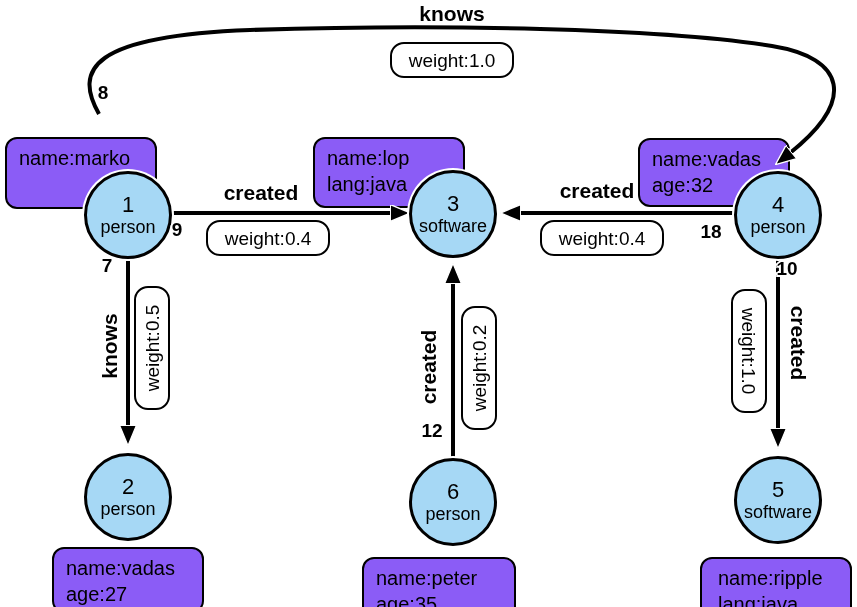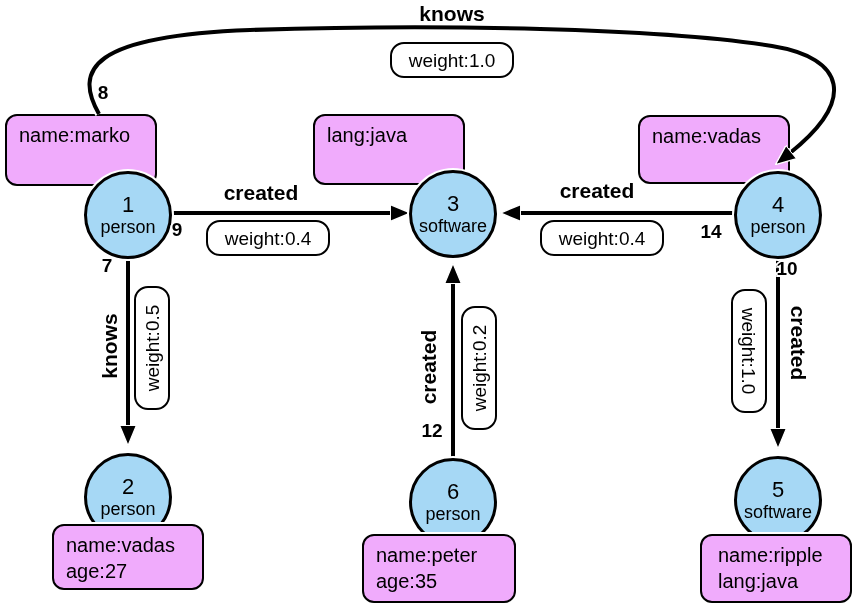--- a/index.html
+++ b/index.html
@@ -23,23 +23,23 @@
     background:#a6d8f5; border:3px solid #000;
     box-shadow:0 0 0 2px #fff;
     display:flex; flex-direction:column; align-items:center; justify-content:center;
     line-height:1.15; z-index:3;
   }
   .gnode .nid   { font-size:22px; }
   .gnode .ntype { font-size:18px; }
 
   
   .pbox {
-    position:absolute; background:#f0abfc; border:2.5px solid #000; border-radius:12px;
+    position:absolute; background:#8b5cf6; border:2.5px solid #000; border-radius:12px;
     box-shadow:0 0 0 2px #fff;
-    padding:6px 12px 4px 12px; font-size:20px; line-height:26px; white-space:nowrap;
+    padding:6px 12px 4px 12px; font-size:20px; line-height:26px; white-space:nowrap;margin-top:23px;
   }
   .layer-topboxes.pbox { z-index:1; }
   .layer-botboxes.pbox { z-index:4; }
 
   
   .wbox {
     position:absolute; background:#fff; border:2.5px solid #000; border-radius:14px;
     box-shadow:0 0 0 2px #fff;
     font-size:19px; line-height:1; white-space:nowrap; z-index:5;
     display:flex; align-items:center; justify-content:center;
@@ -67,24 +67,26 @@
 </style>
 </head>
 <body>
 
 <div id="stage">
 
   <div class="pbox layer-topboxes" style="left:5px; top:114px; min-width:152px; min-height:72px;">
     <div>name:marko</div>
   </div>
   <div class="pbox layer-topboxes" style="left:313px; top:114px; min-width:152px; min-height:71px;">
+    <div>name:lop</div>
     <div>lang:java</div>
   </div>
   <div class="pbox layer-topboxes" style="left:638px; top:115px; min-width:152px; min-height:69px;">
     <div>name:vadas</div>
+    <div>age:32</div>
   </div>
 
   <svg id="edges-svg" width="857" height="607" viewBox="0 0 857 607">
     <defs>
       <marker id="arrow" viewBox="0 0 12 10" refX="1" refY="5" markerWidth="21" markerHeight="17" orient="auto" markerUnits="userSpaceOnUse">
         <path d="M0,0 L12,5 L0,10 z" fill="#000" stroke="#fff" stroke-width="0.8"></path>
       </marker>
     </defs>
 
     <path class="edge-halo" d="M 99 114 C 74 70, 90 36, 250 30 C 440 24, 660 28, 772 46 C 846 58, 856 100, 790 153"></path>
@@ -154,17 +156,17 @@
   <div class="wbox horiz" style="left:452px; top:60px;">weight:1.0</div>
   <div class="wbox horiz" style="left:268px; top:238px;">weight:0.4</div>
   <div class="wbox horiz" style="left:602px; top:238px;">weight:0.4</div>
   <div class="wbox rot-ccw" style="left:152px; top:348px;">weight:0.5</div>
   <div class="wbox rot-ccw" style="left:479px; top:368px;">weight:0.2</div>
   <div class="wbox rot-cw" style="left:749px; top:351px;">weight:1.0</div>
 
   <div class="eid center layer-labels" style="left:103px; top:93px;">8</div>
   <div class="eid center layer-labels" style="left:107px; top:266px;">7</div>
   <div class="eid center layer-labels" style="left:177px; top:230px;">9</div>
-  <div class="eid center layer-labels" style="left:711px; top:232px;">14</div>
+  <div class="eid center layer-labels" style="left:711px; top:232px;">18</div>
   <div class="eid center layer-labels" style="left:787px; top:269px;">10</div>
   <div class="eid center layer-labels" style="left:432px; top:431px;">12</div>
 
 </div>
 
 </body></html>

